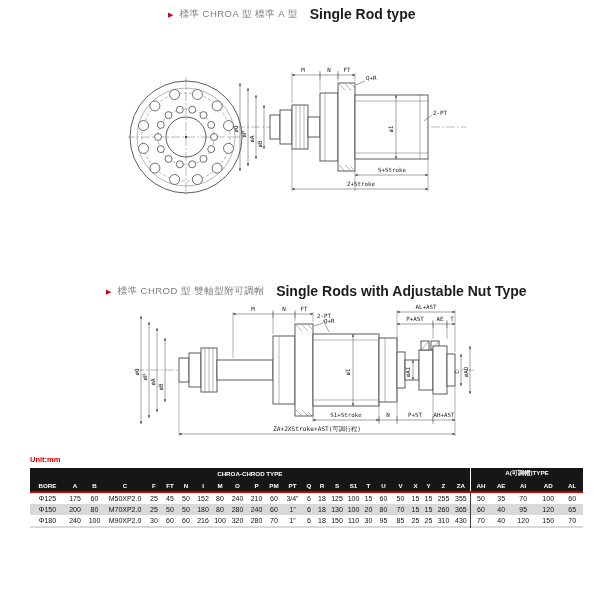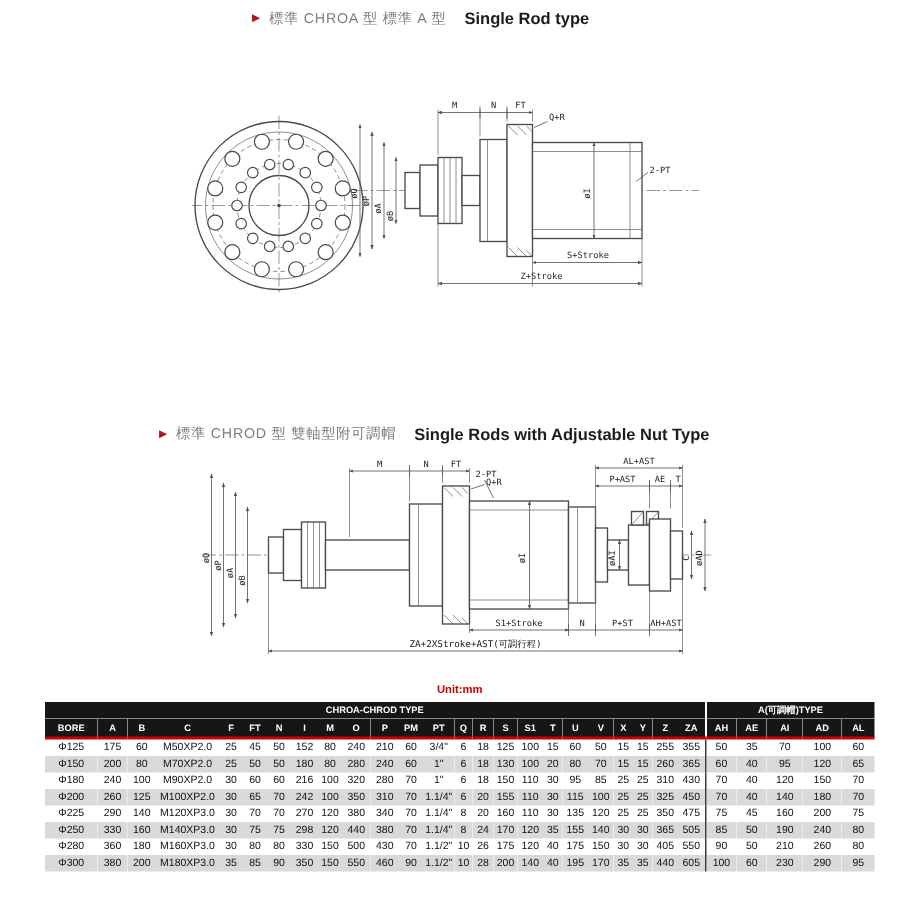--- a/index.html
+++ b/index.html
@@ -1,22 +1,22 @@
 <!DOCTYPE html>
 <html><head>
 <meta charset="utf-8">
 <style>
   html,body{margin:0;padding:0;background:#fff;}
-  #page{position:relative;width:600px;height:600px;background:#ffffff;overflow:hidden;
+  #page{position:relative;width:600px;height:528px;background:#ffffff;overflow:hidden;
         font-family:"Liberation Sans",sans-serif;}
   .sec-title{position:absolute;display:flex;align-items:center;gap:6px;white-space:nowrap;}
   .bullet{color:#b5121b;font-size:7px;line-height:1;}
   .zh{font-size:9.5px;color:#7d7d7d;letter-spacing:.5px;}
-  .en{font-size:11px;font-weight:bold;color:#1c1c1c;margin-left:6px;}
-  .unit{position:absolute;left:30px;top:455px;width:553px;text-align:center;
+  .en{font-size:14px;font-weight:bold;color:#1c1c1c;margin-left:6px;}
+  .unit{position:absolute;left:30px;top:455px;width:553px;text-align:left;
         color:#cc0000;font-size:7.5px;font-weight:bold;}
   
   svg text{fill:#222;font-family:"DejaVu Sans Mono",monospace;font-size:5.8px;}
   .part{fill:#fff;stroke:#4a4a4a;stroke-width:.9;}
   .thin{stroke:#6a6a6a;stroke-width:.5;fill:none;}
   .dim{stroke:#555;stroke-width:.55;fill:none;}
   .cl{stroke:#777;stroke-width:.5;fill:none;stroke-dasharray:9 2 2 2;}
   .holes circle{fill:#fff;stroke:#4a4a4a;stroke-width:.8;}
   
   #tablewrap{position:absolute;left:30px;top:468px;}

